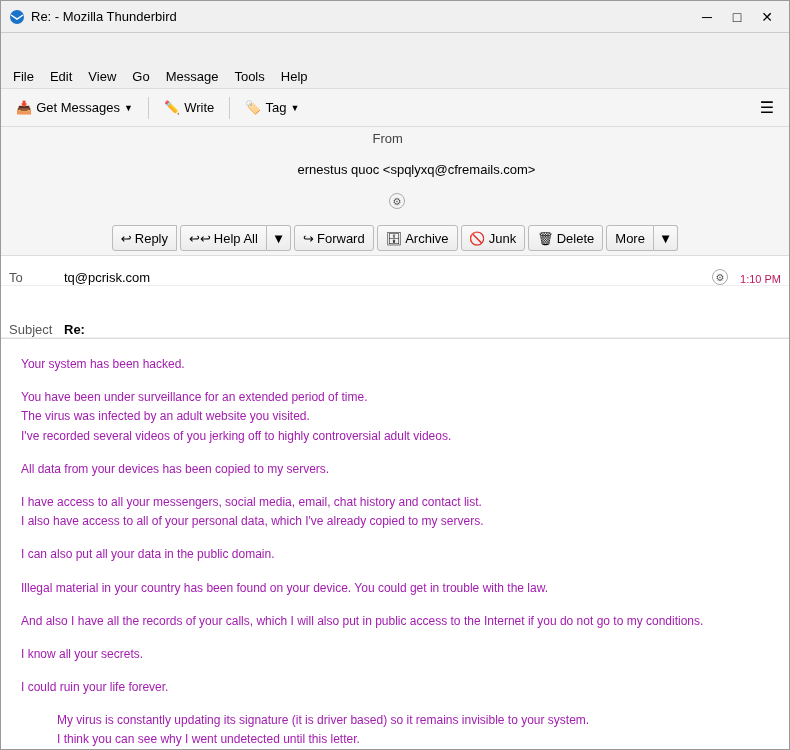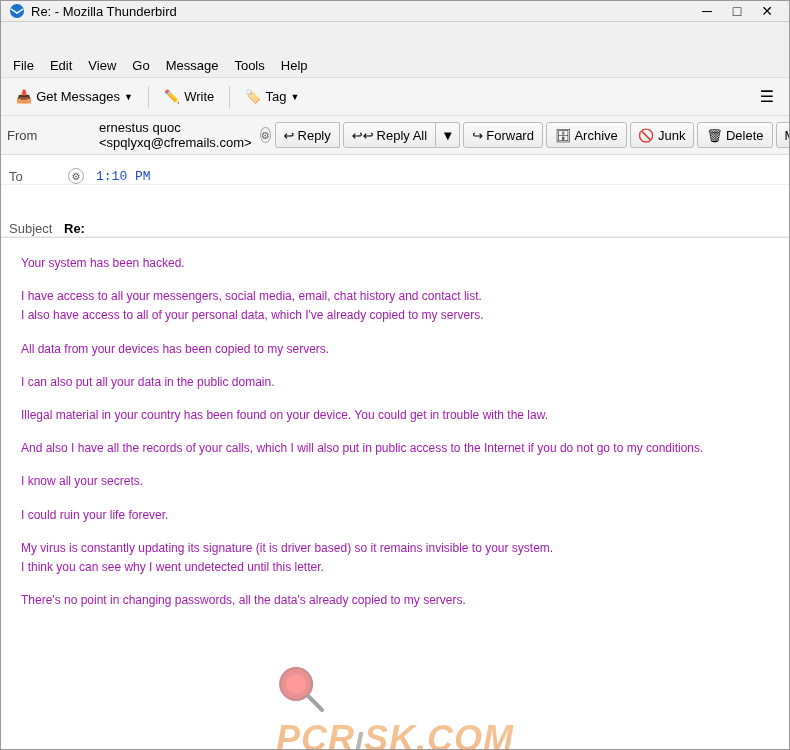--- a/index.html
+++ b/index.html
@@ -9,21 +9,21 @@
       background: #f0f0f0;
       width: 790px;
       height: 750px;
       overflow: hidden;
       border: 1px solid #999;
     }
 
     
     .title-bar {
       background: #f0f0f0;
-      height: 21px;
+      height: 32px;
       display: flex;
       align-items: center;
       padding: 0 8px;
       border-bottom: 1px solid #ccc;
       user-select: none;
     }
     .title-bar-icon {
       width: 16px;
       height: 16px;
       margin-right: 6px;
@@ -119,23 +119,22 @@
       font-size: 13px;
       min-width: 55px;
       font-weight: normal;
     }
     .header-value {
       flex: 1;
       font-size: 13px;
       color: #000;
     }
     .header-time {
-      font-size: 13px;
-      color: #1d4ed8;
-      font-family: Liberation Mono, monospace;
+      font-size: 11px;
+      color: #be185d;
     }
     .action-btn {
       display: flex;
       align-items: center;
       gap: 3px;
       padding: 3px 8px;
       border: 1px solid #bbb;
       background: linear-gradient(to bottom, #fafafa, #ececec);
       border-radius: 3px;
       cursor: pointer;
@@ -267,33 +266,33 @@
     <span>🏷️</span>
     <span>Tag</span>
     <span class="arrow">▼</span>
   </button>
   <div class="toolbar-spacer"></div>
   <button class="toolbar-hamburger">☰</button>
 </div>
 
 <div class="email-header">
 
-  <div style="display:flex; align-items:center; padding: 4px 6px; border-bottom: 1px solid #ddd; gap: 4px; background: #f5f5f5;">
+  <div style="display:flex; align-items:center; padding: 4px 6px; border-bottom: 1px solid #ddd; gap: 16px; background: #f5f5f5; flex-direction: column;">
     <span class="header-label" style="min-width:45px; color:#444;">From</span>
     <span style="font-size:13px; flex:1;margin-left:43px;">ernestus quoc &lt;spqlyxq@cfremails.com&gt;</span>
     <span class="addr-icon">⚙</span>
     <div style="display:flex; gap:3px; align-items:center;">
       <button class="action-btn action-btn-main">
         <span>↩</span>
         <span>Reply</span>
       </button>
       <div style="display:flex; align-items:center;">
         <button class="action-btn action-btn-main" style="border-radius:3px 0 0 3px;">
           <span>↩↩</span>
-          <span>Reply All</span>
+          <span>Help All</span>
         </button>
         <button class="action-btn-split-arrow">▼</button>
       </div>
       <button class="action-btn">
         <span>↪</span>
         <span>Forward</span>
       </button>
       <button class="action-btn">
         <span>🗄</span>
         <span>Archive</span>
@@ -310,42 +309,46 @@
         <button class="action-btn action-btn-main" style="border-radius:3px 0 0 3px;">
           <span>More</span>
         </button>
         <button class="action-btn-split-arrow">▼</button>
       </div>
     </div>
   </div>
 
   <div class="header-row">
     <span class="header-label">To</span>
+    <span class="header-value">tq@pcrisk.com</span>
     <span class="addr-icon">⚙</span>
     <span class="header-time" style="margin-left:12px;">1:10 PM</span>
   </div>
 
   <div class="header-row">
     <span class="header-label">Subject</span>
     <span class="header-value" style="font-weight: 600; margin-top: 36px;">Re:</span>
   </div>
 </div>
 
 <div class="email-body-container">
   <div class="email-body">
     <p>Your system has been hacked.</p>
+    <p style="white-space: pre-line;">You have been under surveillance for an extended period of time.
+The virus was infected by an adult website you visited.
+I've recorded several videos of you jerking off to highly controversial adult videos.</p>
+    <p>All data from your devices has been copied to my servers.</p>
     <p style="white-space: pre-line;">I have access to all your messengers, social media, email, chat history and contact list.
 I also have access to all of your personal data, which I've already copied to my servers.</p>
-    <p>All data from your devices has been copied to my servers.</p>
     <p>I can also put all your data in the public domain.</p>
     <p>Illegal material in your country has been found on your device. You could get in trouble with the law.</p>
     <p>And also I have all the records of your calls, which I will also put in public access to the Internet if you do not go to my conditions.</p>
     <p>I know all your secrets.</p>
     <p>I could ruin your life forever.</p>
-    <p style="white-space: pre-line;">My virus is constantly updating its signature (it is driver based) so it remains invisible to your system.
+    <p style="white-space: pre-line; margin-left: 36px;">My virus is constantly updating its signature (it is driver based) so it remains invisible to your system.
 I think you can see why I went undetected until this letter.</p>
     <p>There's no point in changing passwords, all the data's already copied to my servers.</p>
   </div>
 
   <div class="watermark">
     <svg class="watermark-magnifier" viewBox="0 0 50 50" xmlns="http://www.w3.org/2000/svg">
       <circle cx="20" cy="20" r="16" fill="#cc1111" stroke="#880000" stroke-width="2"></circle>
       <circle cx="20" cy="20" r="10" fill="#ff2222"></circle>
       <line x1="32" y1="32" x2="46" y2="46" stroke="#333" stroke-width="4" stroke-linecap="round"></line>
     </svg>

